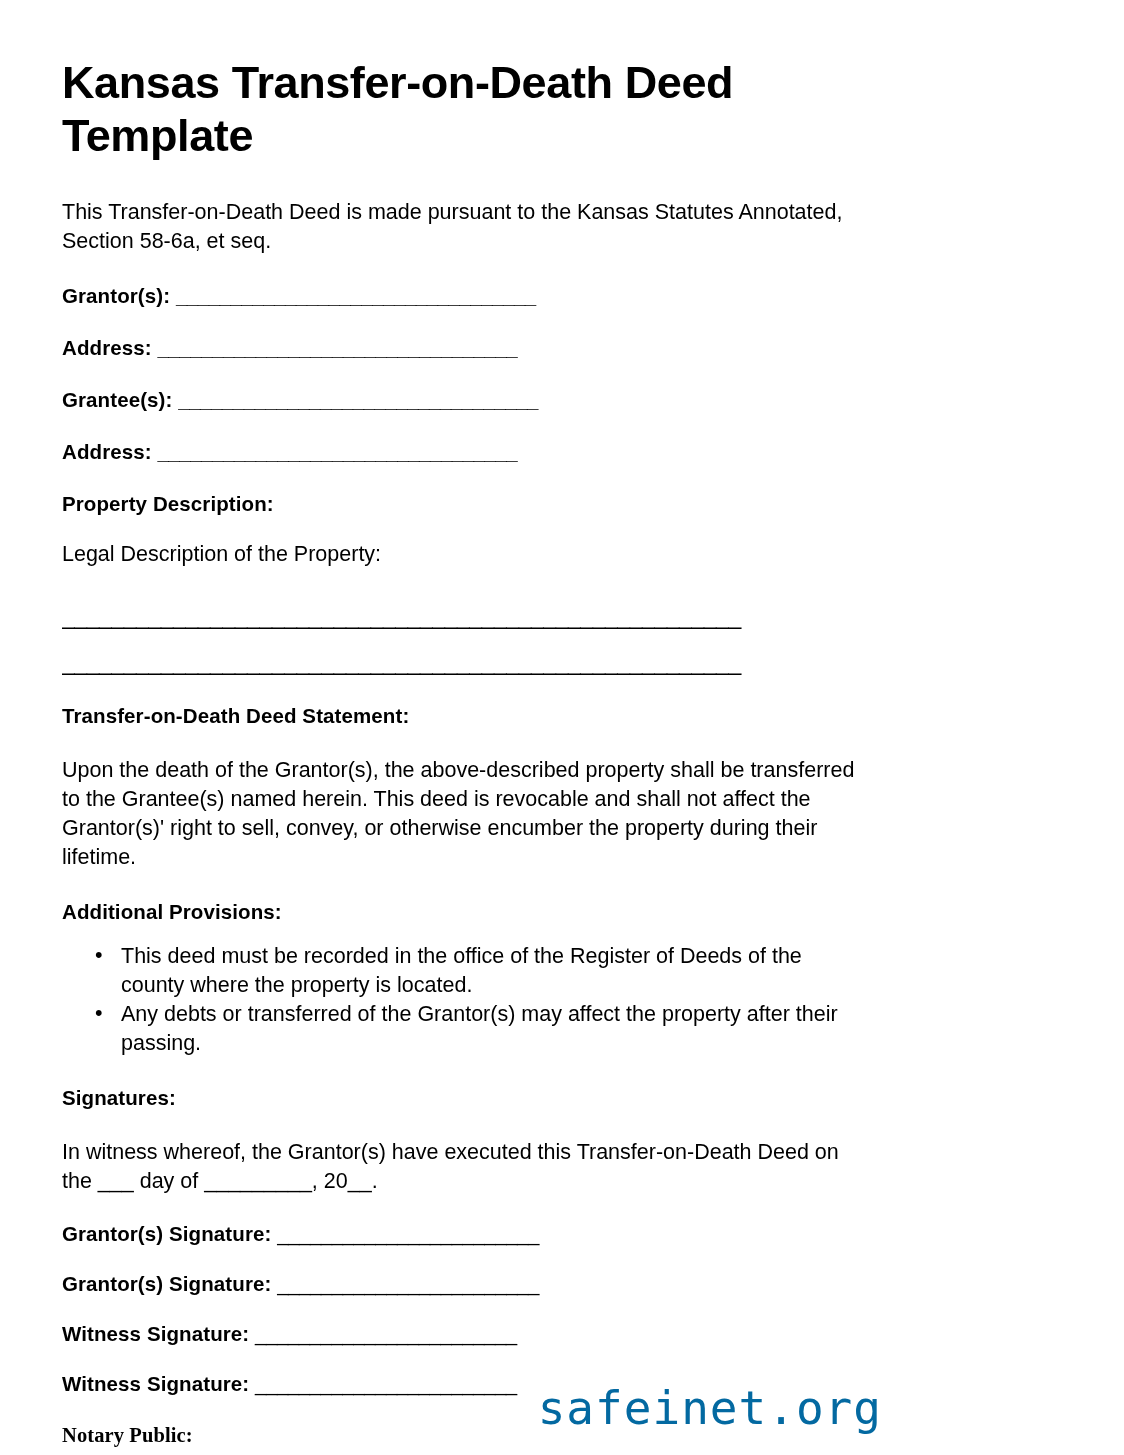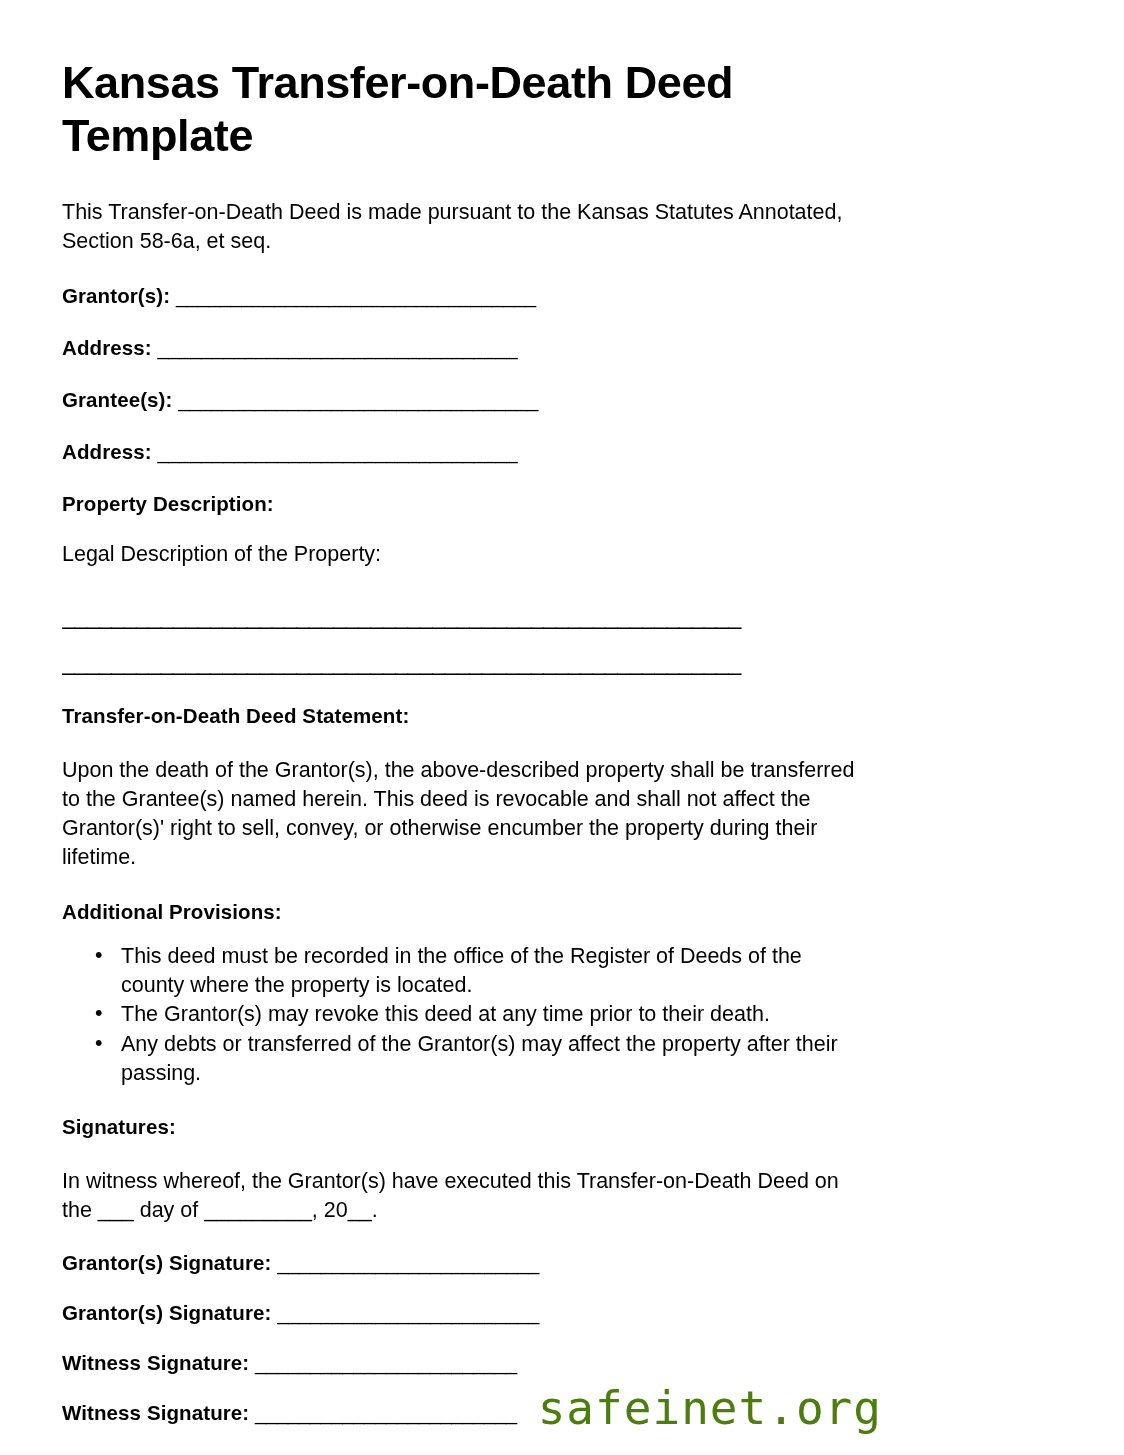--- a/index.html
+++ b/index.html
@@ -36,21 +36,21 @@
     max-width: 1000px;
   }
   .field-row {
     font-size: 20.5px;
     font-weight: bold;
     margin: 28px 0 0 0;
     white-space: nowrap;
     letter-spacing: 0.1px;
   }
   .field-row .blank {
-    font-weight: normal;
+    font-weight: bold;
     letter-spacing: -0.5px;
   }
   .section-heading {
     font-size: 20.5px;
     font-weight: bold;
     margin: 28px 0 0 0;
     letter-spacing: 0.1px;
   }
   .body-para {
     font-size: 21.5px;
@@ -115,21 +115,21 @@
     font-size: 21.5px;
     line-height: 1.35;
     margin: 24px 0 0 0;
   }
   .watermark {
     position: absolute;
     right: 36px;
     bottom: 20px;
     font-family: "DejaVu Sans Mono", monospace;
     font-size: 46px;
-    color: #4d7c0f;
+    color: #0369a1;
     letter-spacing: 1px;
     white-space: nowrap;
     user-select: none;
   }
 </style>
 </head>
 <body>
 
 <div class="page">
 
@@ -153,21 +153,20 @@
   <div class="long-blank second">_______________________________________________________</div>
 
   <div class="section-heading">Transfer-on-Death Deed Statement:</div>
 
   <p class="body-para">Upon the death of the Grantor(s), the above-described property shall be transferred to the Grantee(s) named herein. This deed is revocable and shall not affect the Grantor(s)' right to sell, convey, or otherwise encumber the property during their lifetime.</p>
 
   <div class="section-heading">Additional Provisions:</div>
 
   <ul class="provisions-list">
     <li>This deed must be recorded in the office of the Register of Deeds of the county where the property is located.</li>
-    <li>The Grantor(s) may revoke this deed at any time prior to their death.</li>
     <li>Any debts or transferred of the Grantor(s) may affect the property after their passing.</li>
   </ul>
 
   <div class="section-heading">Signatures:</div>
 
   <p class="body-para">In witness whereof, the Grantor(s) have executed this Transfer-on-Death Deed on the ___ day of _________, 20__.</p>
 
   <div class="sig-row"><span>Grantor(s) Signature:</span> <span class="blank">________________________</span></div>
 
   <div class="sig-row"><span>Grantor(s) Signature:</span> <span class="blank">________________________</span></div>

